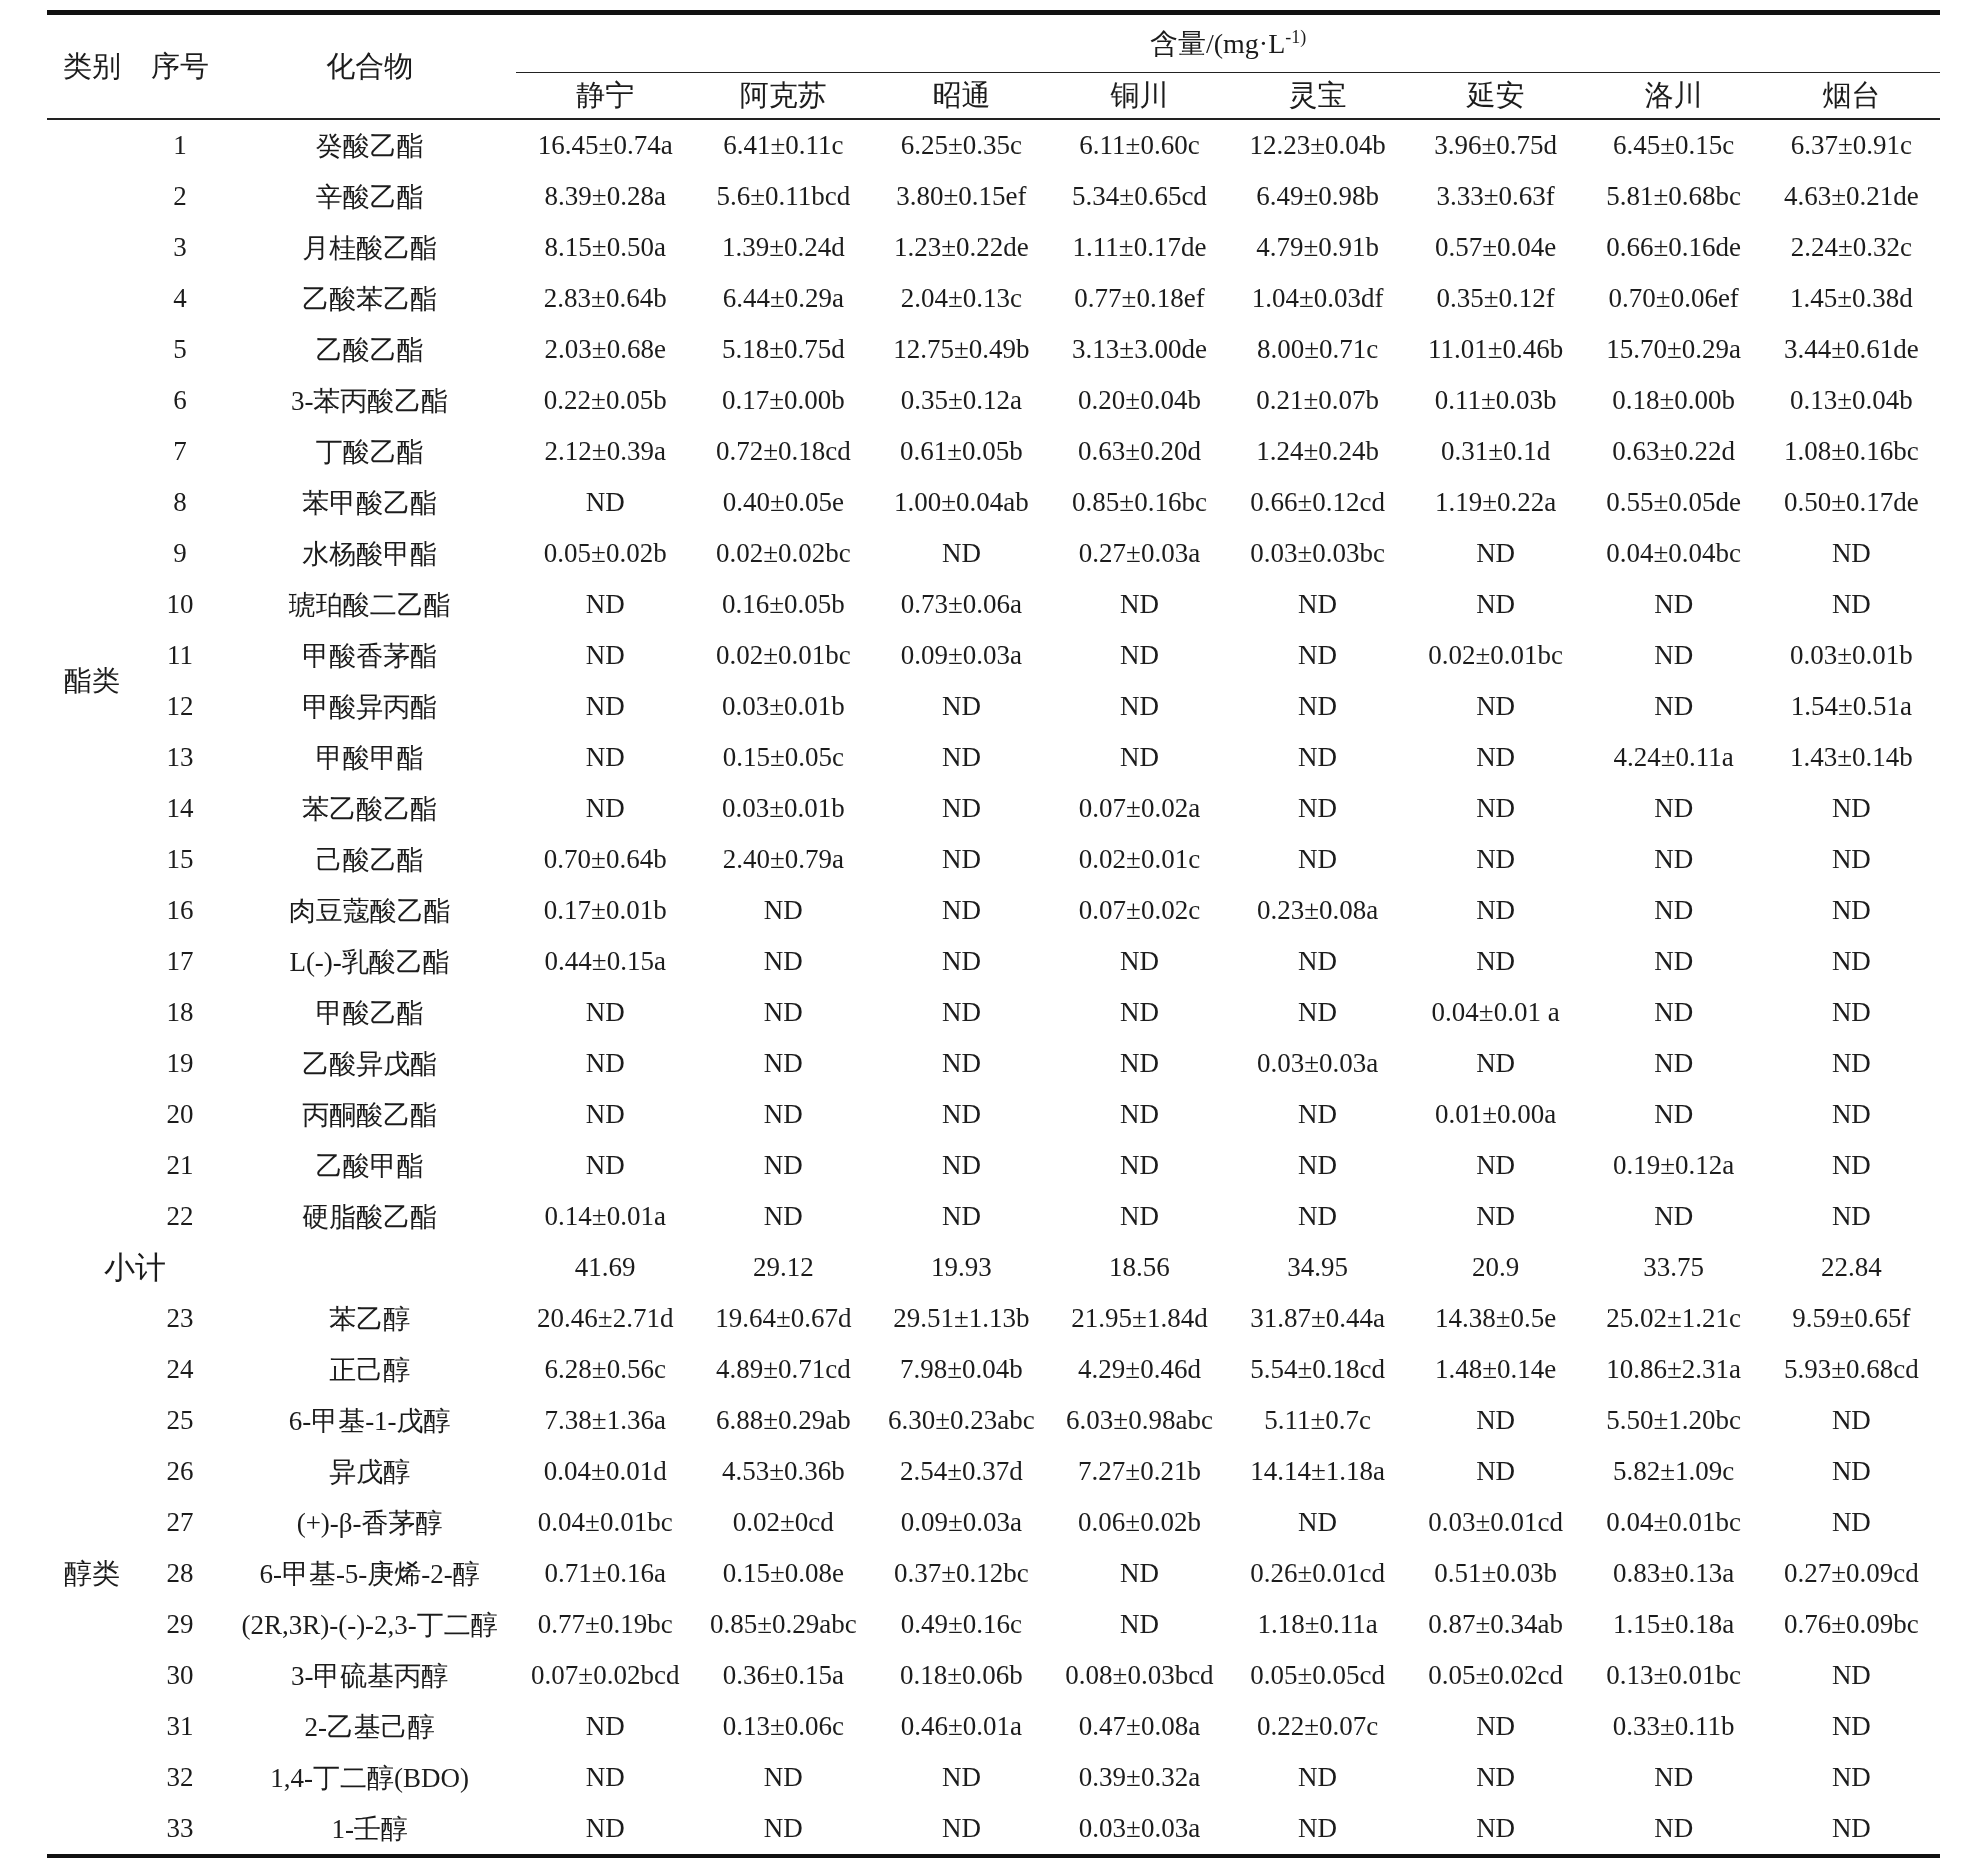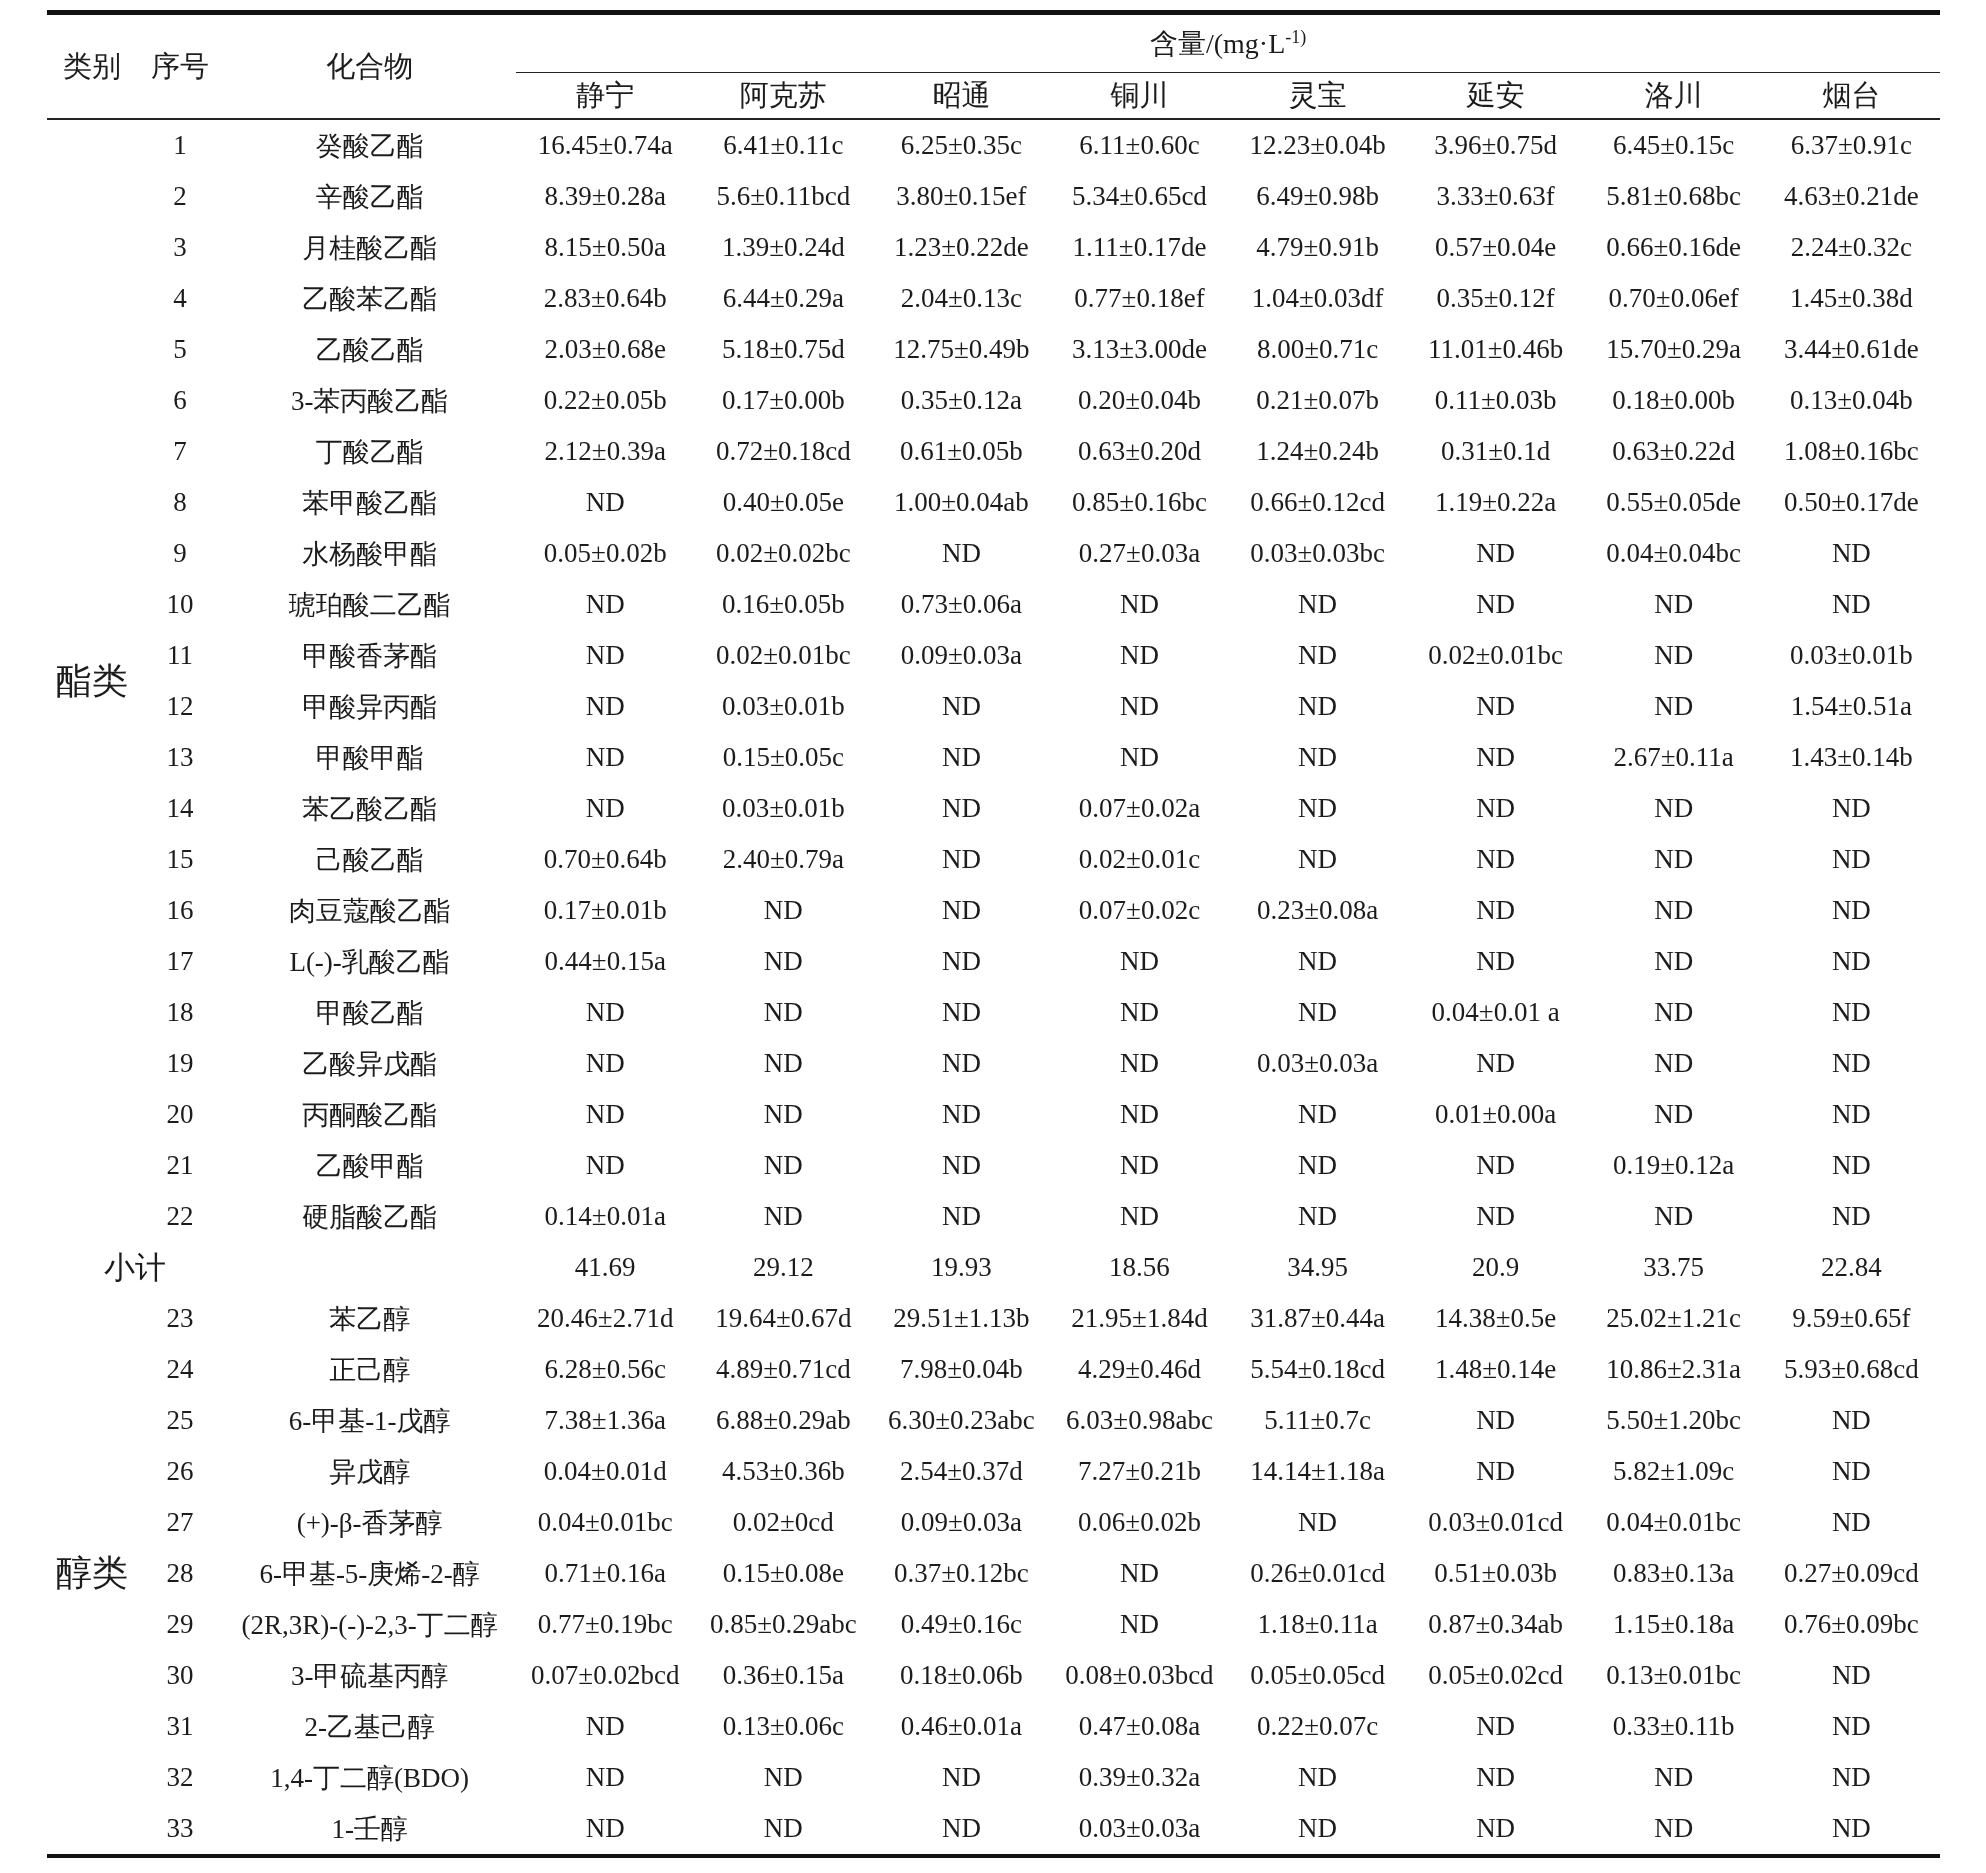--- a/index.html
+++ b/index.html
@@ -30,21 +30,21 @@
   }
   thead th.hcell { font-size: 29px; }
   th.spanner {
     height: 57px;
     font-size: 28px;
     border-bottom: 1.7px solid #222;
   }
   tr.region-row th { height: 45px; border-bottom: 2.6px solid #222; margin-top: 48px; }
   th.stub { border-bottom: 2.6px solid #222; }
   tbody td { height: 51px; font-size: 27px; }
-  td.cat { font-size: 36px; }
+  td.cat { font-size: 28px; }
   td.no { font-size: 27px; }
   td.subtotal-label { font-size: 31px; }
   td.compound { font-size: 27px; }
   sup.unit-sup { font-size: 18px; vertical-align: super; line-height: 0; }
 </style>
 </head>
 <body>
 
 <div class="page">
   <table class="ctab">
@@ -227,21 +227,21 @@
         </tr>
         <tr>
           <td class="no">13</td>
           <td class="compound">甲酸甲酯</td>
           <td class="val">ND</td>
           <td class="val">0.15±0.05c</td>
           <td class="val">ND</td>
           <td class="val">ND</td>
           <td class="val">ND</td>
           <td class="val">ND</td>
-          <td class="val">2.67±0.11a</td>
+          <td class="val">4.24±0.11a</td>
           <td class="val">1.43±0.14b</td>
         </tr>
         <tr>
           <td class="no">14</td>
           <td class="compound">苯乙酸乙酯</td>
           <td class="val">ND</td>
           <td class="val">0.03±0.01b</td>
           <td class="val">ND</td>
           <td class="val">0.07±0.02a</td>
           <td class="val">ND</td>

